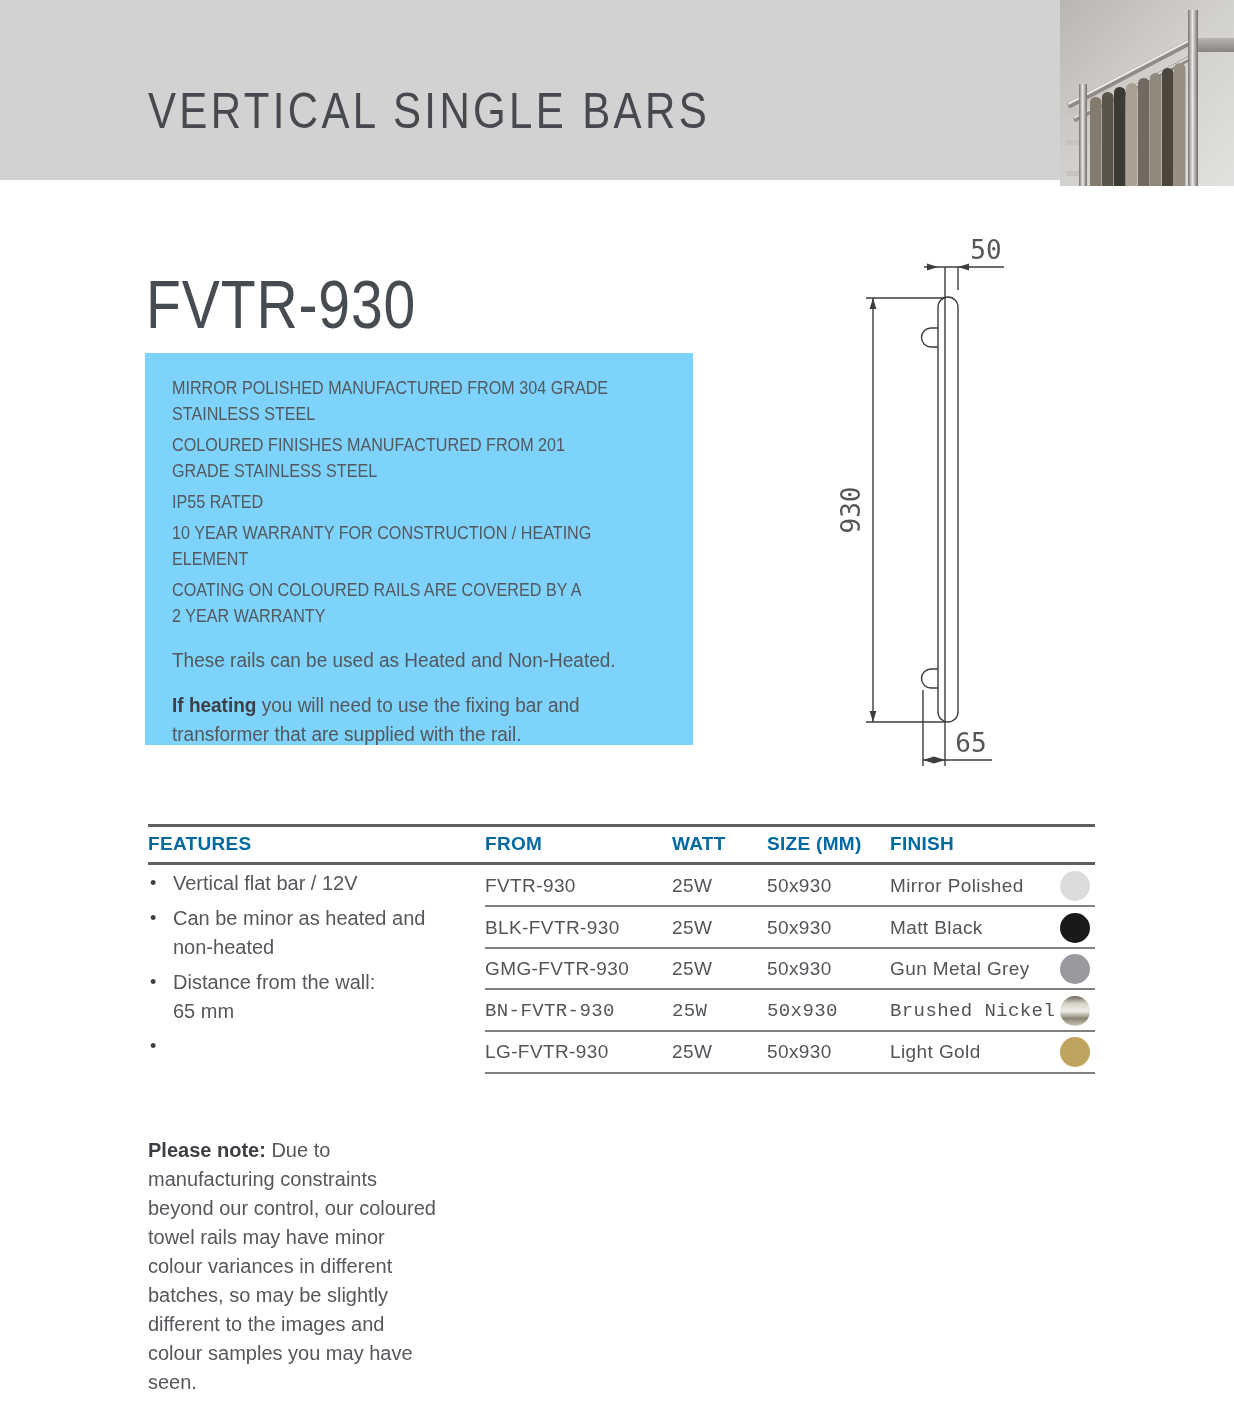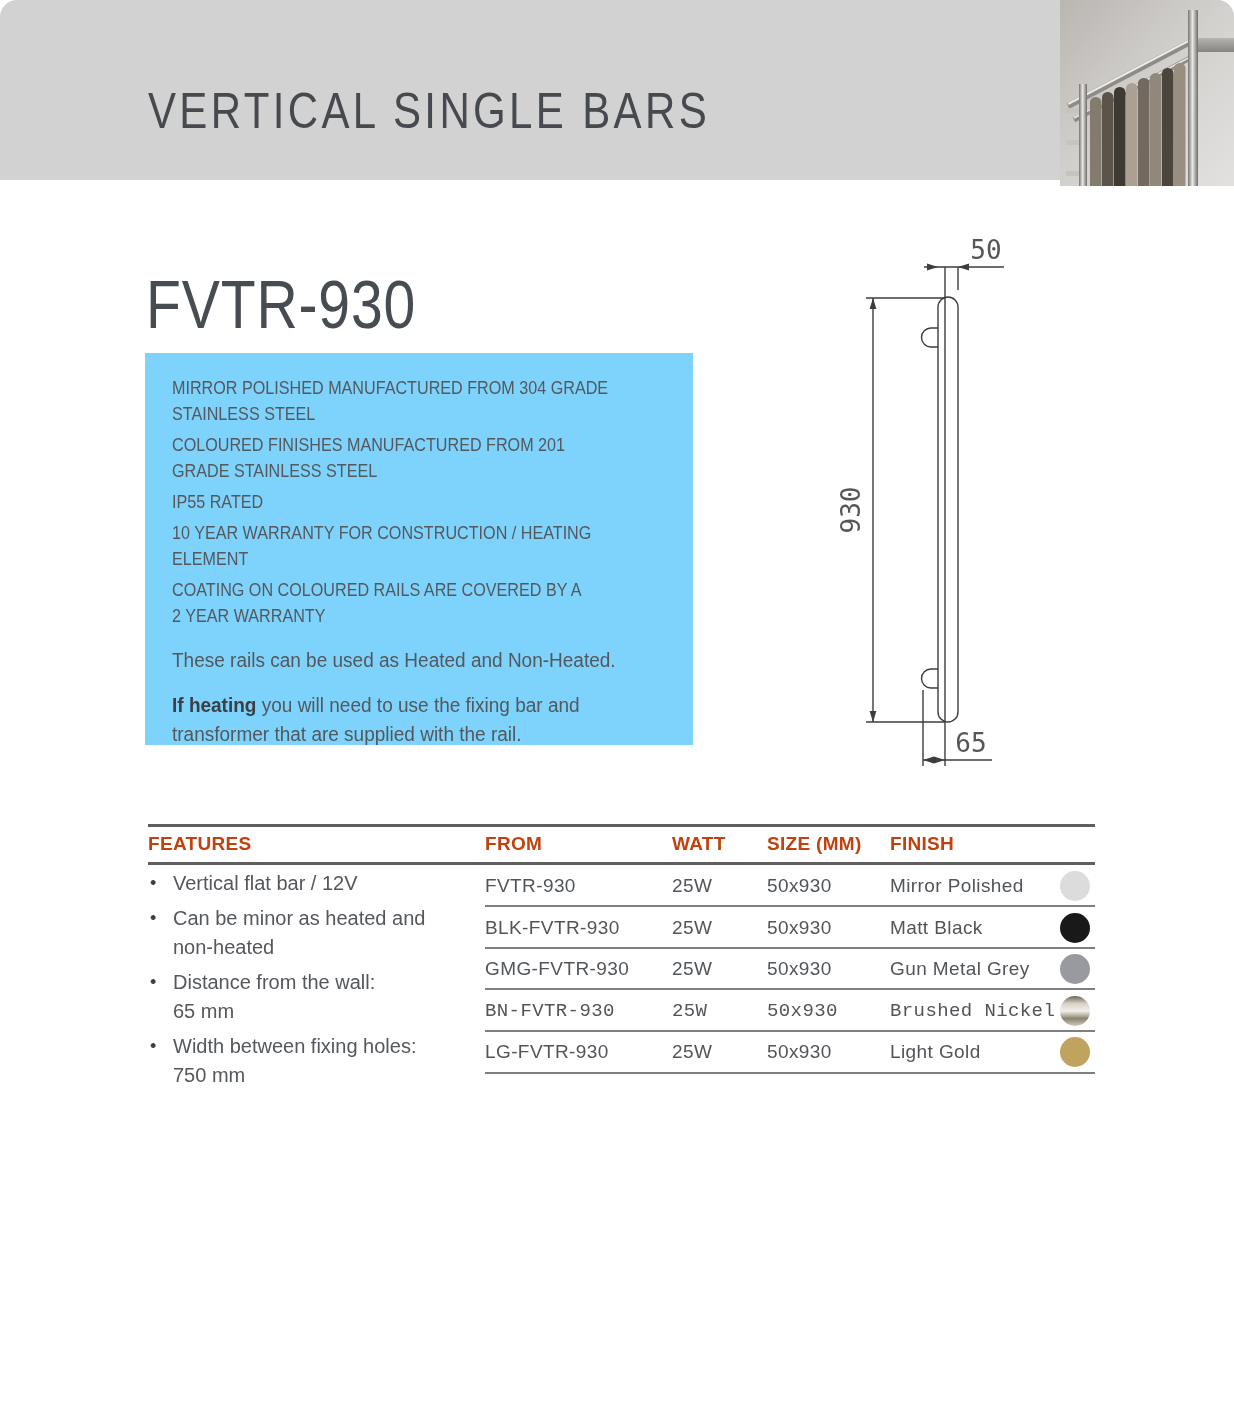--- a/index.html
+++ b/index.html
@@ -1,17 +1,17 @@
 <!DOCTYPE html>
 <html><head>
 <meta charset="utf-8">
 <style>
   html,body{margin:0;padding:0;background:#ffffff;}
   .page{position:relative;width:1234px;height:1421px;background:#ffffff;overflow:hidden;
-        font-family:"Liberation Sans",sans-serif;color:#54575b;border-radius:17px;}
+        font-family:"Liberation Sans",sans-serif;color:#54575b;}
 
   
   .band{position:absolute;left:0;top:0;width:1234px;height:180px;background:#d2d2d2;}
   .band-title{position:absolute;left:148px;top:86px;font-size:50px;line-height:50px;
       color:#46494d;letter-spacing:4px;white-space:nowrap;
       transform:scaleX(0.84);transform-origin:0 0;}
   .photo{position:absolute;right:0;top:0;width:174px;height:186px;}
 
   
   .model{position:absolute;left:146px;top:270px;font-size:68px;line-height:68px;color:#474c53;
@@ -30,21 +30,21 @@
 
   
   .drawing{position:absolute;left:830px;top:230px;width:280px;height:560px;}
   .drawing text{font-family:"DejaVu Sans Mono","DejaVu Sans",monospace;fill:#565656;font-size:26px;}
 
   
   .spec-table{position:absolute;left:148px;top:824px;width:947px;height:250px;}
   .t-line{position:absolute;background:#5f5f5f;}
   .t-sep{position:absolute;background:#7f7f7f;height:2px;left:337px;width:610px;}
   .t-hrow{position:absolute;top:8px;left:0;width:947px;height:24px;line-height:24px;
-          font-weight:bold;font-size:19px;color:#c2410c;letter-spacing:0.3px;}
+          font-weight:bold;font-size:19px;color:#0369a1;letter-spacing:0.3px;}
   .t-row{position:absolute;left:0;width:947px;height:24px;line-height:24px;font-size:19px;
          color:#515559;letter-spacing:0.4px;}
   .c0{position:absolute;left:0;}
   .c1{position:absolute;left:337px;}
   .c2{position:absolute;left:524px;}
   .c3{position:absolute;left:619px;}
   .c4{position:absolute;left:742px;}
   .swatch{position:absolute;left:912px;top:-3px;width:30px;height:30px;border-radius:50%;}
 
   
@@ -217,18 +217,28 @@
     </div>
     <div class="t-sep" style="top:248px;"></div>
   </div>
 
   <div class="features">
     <div class="feat"><span class="bullet">•</span><span>Vertical flat bar / 12V</span></div>
     <div class="feat"><span class="bullet">•</span><span>Can be minor as heated and
 non-heated</span></div>
     <div class="feat"><span class="bullet">•</span><span>Distance from the wall:
 65 mm</span></div>
-    <div class="feat"><span class="bullet">•</span><span>Width between fixing holes:
-750 mm</span></div>
-  </div>
-
+    <div class="feat"><span class="bullet">•</span></div>
+  </div>
+
+  <div class="note">
+    <b>Please note:</b><span> Due to
+manufacturing constraints
+beyond our control, our coloured
+towel rails may have minor
+colour variances in different
+batches, so may be slightly
+different to the images and
+colour samples you may have
+seen.</span>
+  </div>
 
 </div>
 
 </body></html>

